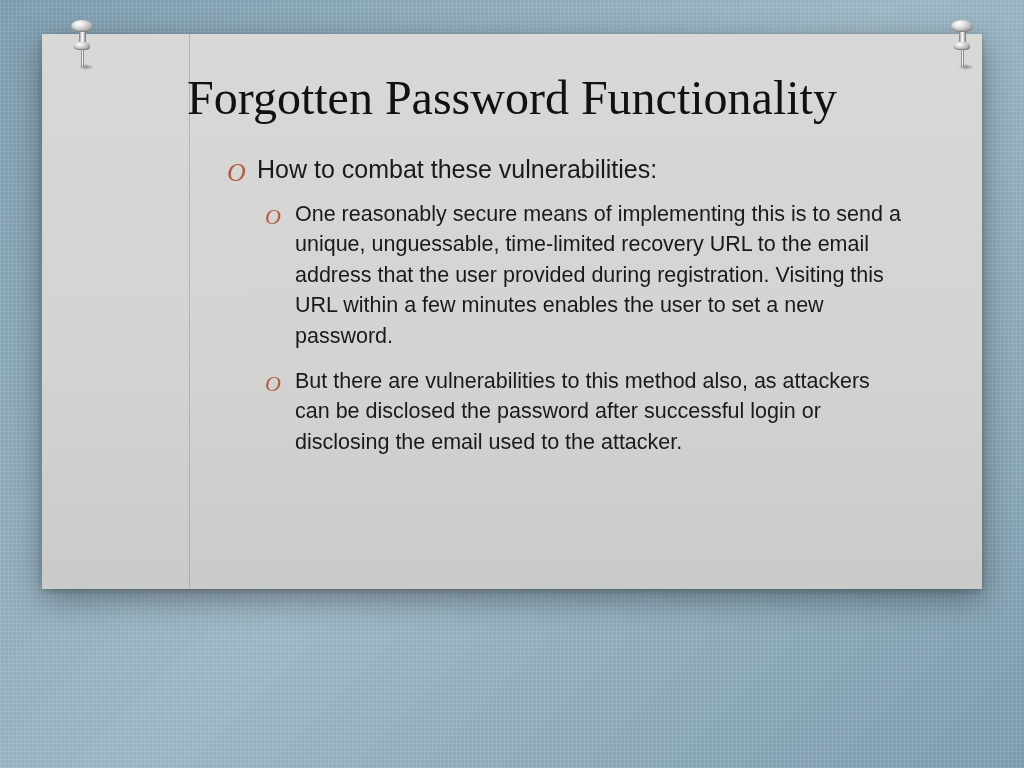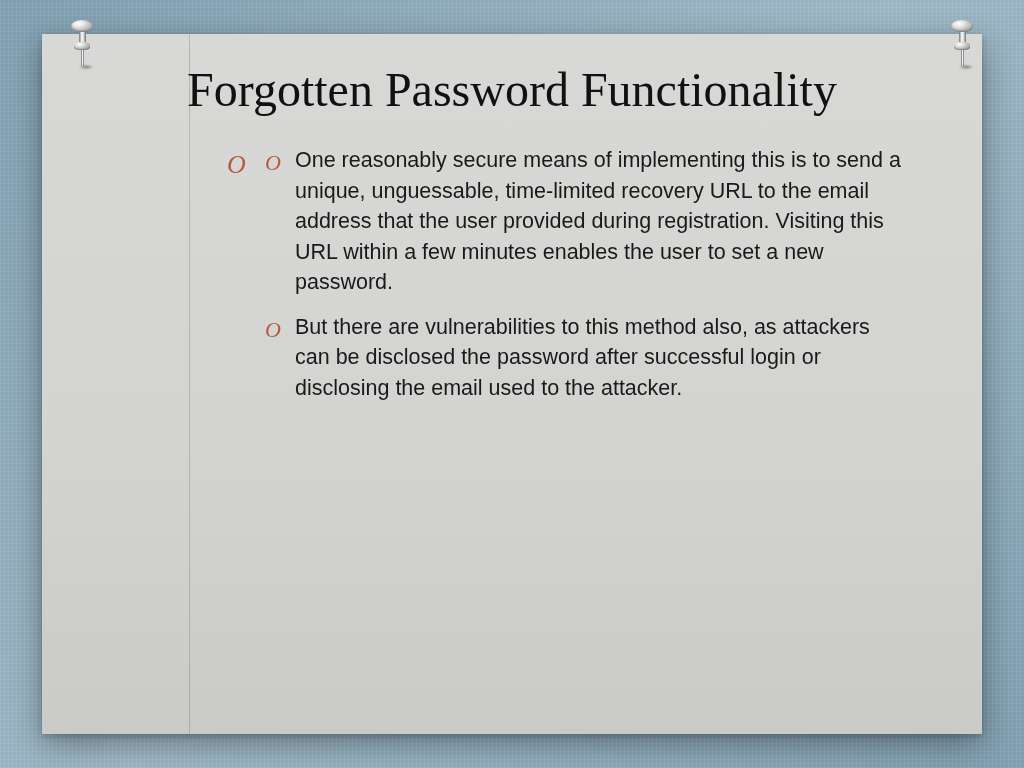--- a/index.html
+++ b/index.html
@@ -16,25 +16,25 @@
       repeating-linear-gradient(90deg, rgba(255,255,255,0.08) 0px, rgba(255,255,255,0.08) 1px, transparent 1px, transparent 4px),
       linear-gradient(135deg, #7d9cae 0%, #9bb5c3 50%, #7d9cae 100%);
     font-family: Verdana, Geneva, sans-serif;
     position: relative;
   }
   .paper {
     position: absolute;
     left: 42px;
     top: 34px;
     width: 940px;
-    height: 700px;
+    height: 555px;
     background: linear-gradient(to bottom, #d8d8d6 0%, #d3d3d1 60%, #cacac8 100%);
     box-shadow: 0 10px 30px rgba(0,0,0,0.35), 0 2px 6px rgba(0,0,0,0.2);
     box-sizing: border-box;
-    padding: 28px 70px 40px 70px;
+    padding: 36px 70px 40px 70px;
   }
   .margin-line {
     position: absolute;
     left: 147px;
     top: 0;
     bottom: 0;
     width: 1px;
     background: rgba(0,0,0,0.15);
   }
   .title {
@@ -155,20 +155,21 @@
 </div>
 
 <div class="paper">
   <div class="margin-line"></div>
 
   <h1 class="title">Forgotten Password Functionality</h1>
 
   <div class="content">
     <div class="lvl1">
       <span class="bullet">O</span>
+      <span>How to combat these vulnerabilities:</span>
     </div>
     <div class="sub">
       <div class="lvl2">
         <span class="bullet">O</span>
         <span>One reasonably secure means of implementing this is to send a unique, unguessable, time-limited recovery URL to the email address that the user provided during registration. Visiting this URL within a few minutes enables the user to set a new password.</span>
       </div>
       <div class="lvl2">
         <span class="bullet">O</span>
         <span>But there are vulnerabilities to this method also, as attackers can be disclosed the password after successful login or disclosing the email used to the attacker.</span>
       </div>

